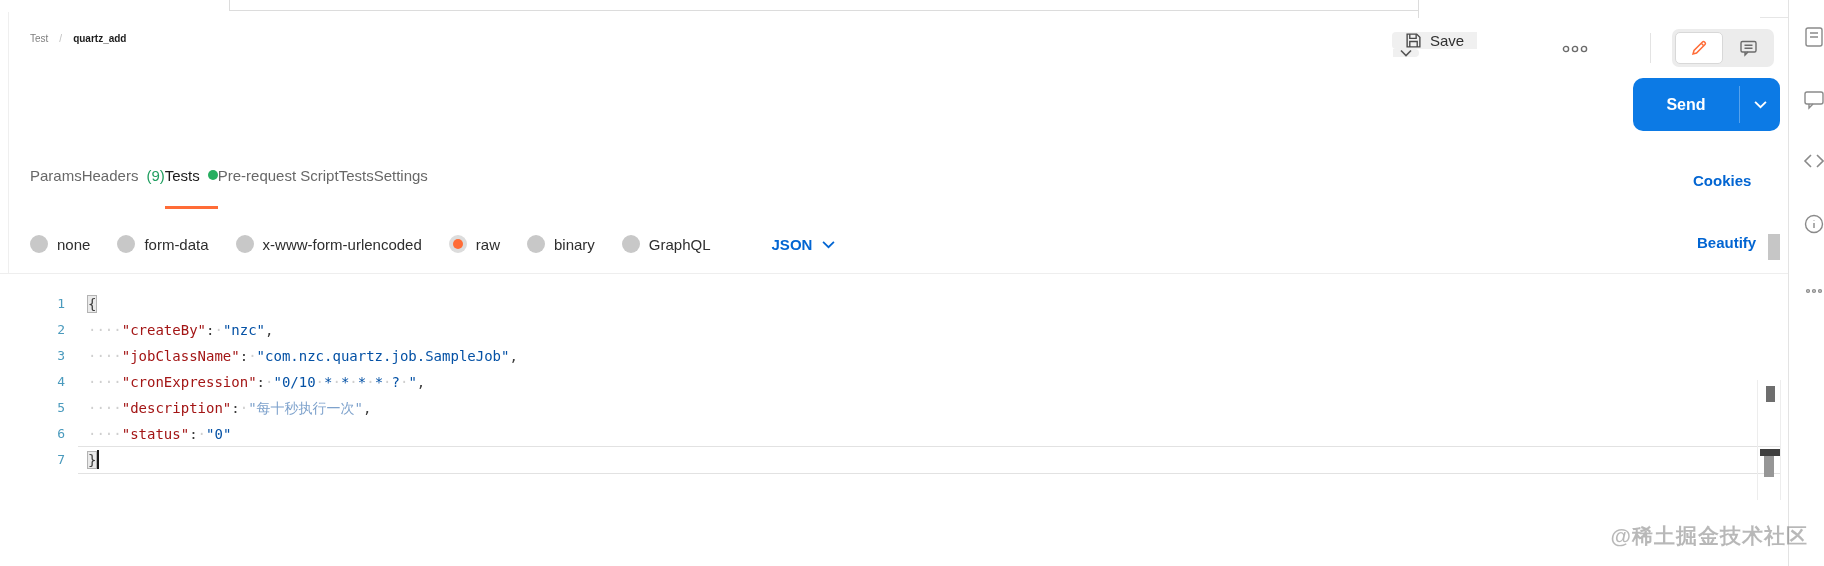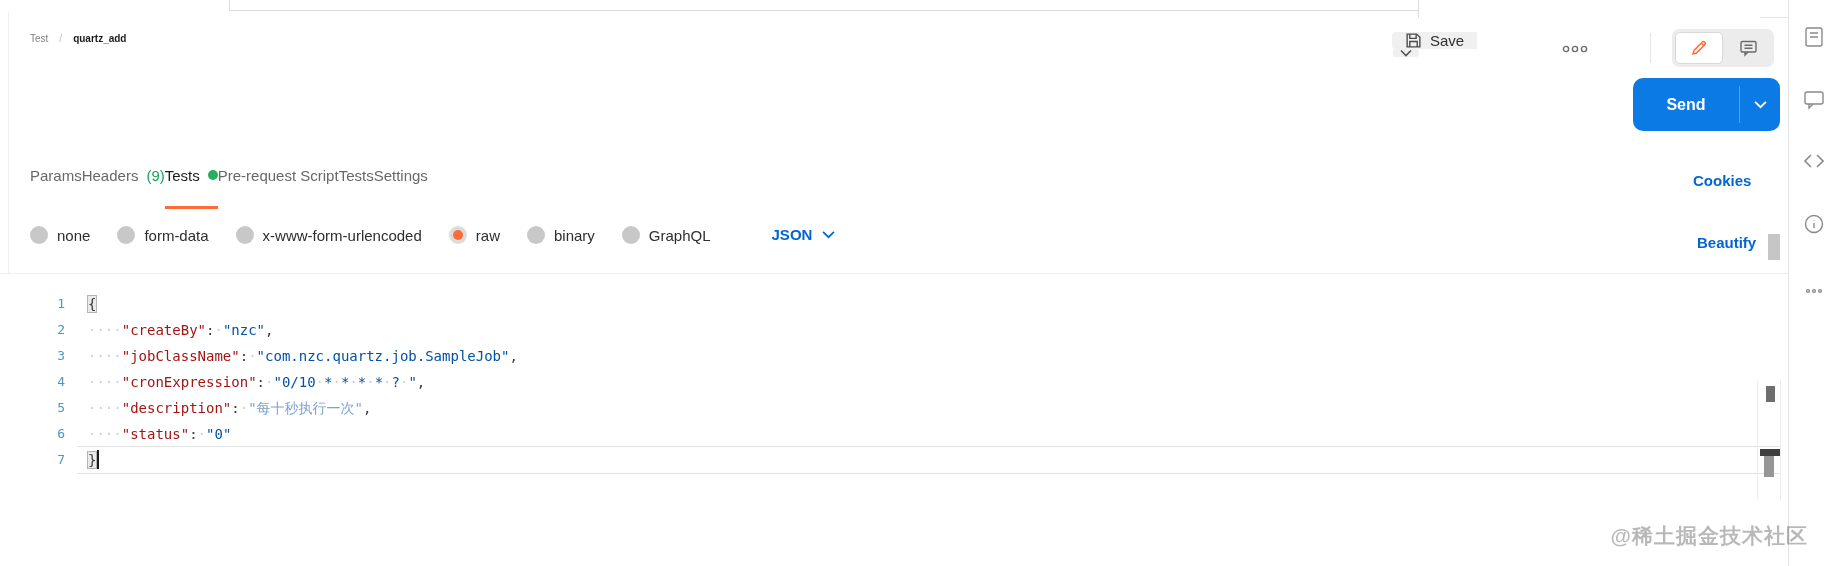--- a/index.html
+++ b/index.html
@@ -54,21 +54,21 @@
   .tabs-row { position:absolute; left:30px; top:146px; height:63px; display:flex; }
   .tab { display:flex; align-items:center; gap:8px; font-size:15px; color:#686868;
          border-bottom:3px solid transparent; cursor:pointer; padding-bottom:2px; }
   .tab.active { color:#1C1C1C; font-weight:500; border-bottom-color:#FF6C37; }
   .tab-count { color:#1F9E5F; }
   .tab-dot { width:10px; height:10px; border-radius:50%; background:#27AE60; display:inline-block; }
   .cookies-link { position:absolute; left:1693px; top:172px; font-size:15px; font-weight:700;
                   color:#0265D2; cursor:pointer; }
 
   
-  .bodytype-row { position:absolute; left:30px; top:226px; height:36px; display:flex; align-items:flex-start; gap:27px; }
+  .bodytype-row { position:absolute; left:30px; top:226px; height:36px; display:flex; align-items:center; gap:27px; }
   .radio-item { display:flex; align-items:center; gap:9px; cursor:pointer; font-size:15px; color:#2E2E2E; }
   .radio { width:18px; height:18px; border-radius:50%; background:#C8C8C8; position:relative; }
   .radio.selected { background:#DCDCDC; }
   .radio.selected::after { content:""; position:absolute; left:4px; top:4px; width:10px; height:10px;
                            border-radius:50%; background:#FF6C37; }
   .format-select { display:flex; align-items:center; gap:10px; margin-left:34px;
                    color:#0265D2; font-size:15px; font-weight:700; cursor:pointer; }
   .beautify-link { position:absolute; left:1697px; top:234px; font-size:15px; font-weight:700;
                    color:#0265D2; cursor:pointer; }
 

